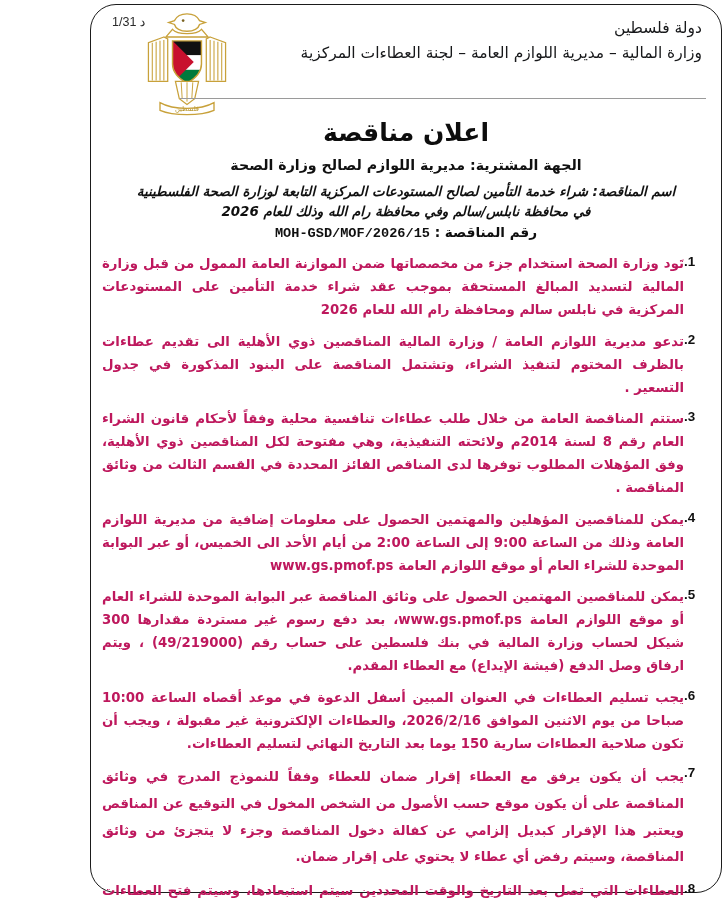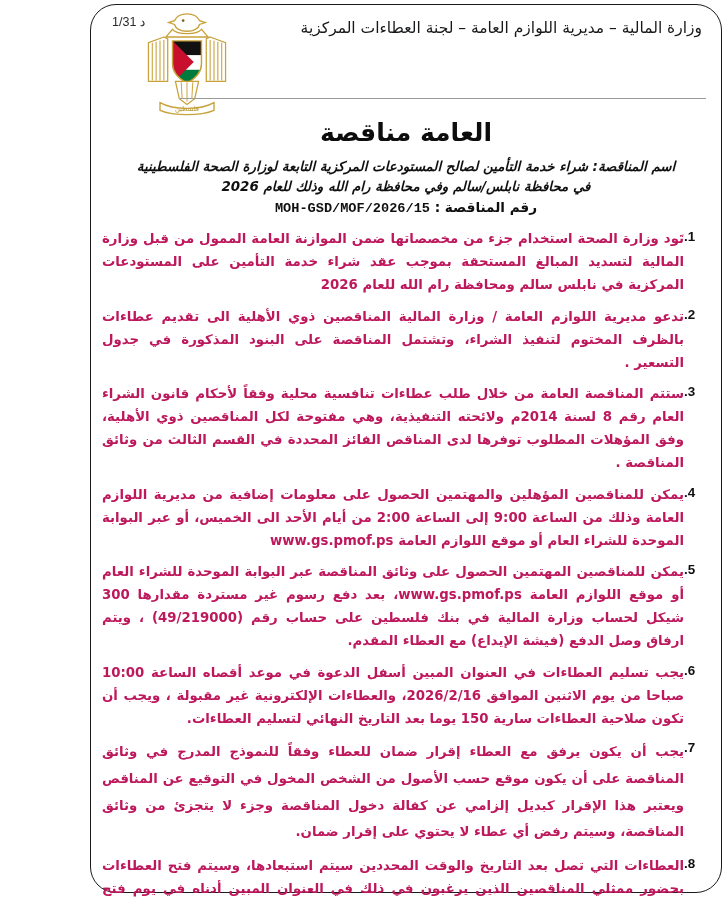--- a/index.html
+++ b/index.html
@@ -225,29 +225,31 @@
             <line x1="50" y1="75" x2="50" y2="95"></line>
             <line x1="56" y1="75" x2="55" y2="92"></line>
           </g>
 
           <path d="M22 96 C36 104 64 104 78 96 L78 104 C64 110 36 110 22 104 Z" fill="#ffffff" stroke="#c8a13a" stroke-width="1.4"></path>
           <text x="50" y="105" font-size="7" fill="#b8962f" text-anchor="middle" font-family="DejaVu Sans, sans-serif">فلسطين</text>
         </svg>
       </div>
 
       <div class="header-lines">
+        <div class="hdr-line">دولة فلسطين</div>
         <div class="hdr-line">وزارة المالية – مديرية اللوازم العامة – لجنة العطاءات المركزية</div>
       </div>
 
       <div class="hdr-rule"></div>
     </div>
 
-    <div class="title">العامة مناقصة</div>
+    <div class="title">اعلان مناقصة</div>
 
     <div class="meta">
+      <div class="meta-buyer">الجهة المشترية: مديرية اللوازم لصالح وزارة الصحة</div>
       <div class="meta-name">
         <span class="lead">اسم المناقصة</span><span>:  شراء خدمة التأمين لصالح المستودعات المركزية التابعة لوزارة الصحة الفلسطينية</span>
       </div>
       <div class="meta-name">في محافظة نابلس/سالم وفي محافظة رام الله وذلك للعام 2026</div>
       <div class="meta-num">
         <span>رقم المناقصة :</span>
         <span class="ltr">MOH-GSD/MOF/2026/15</span>
       </div>
     </div>
 

